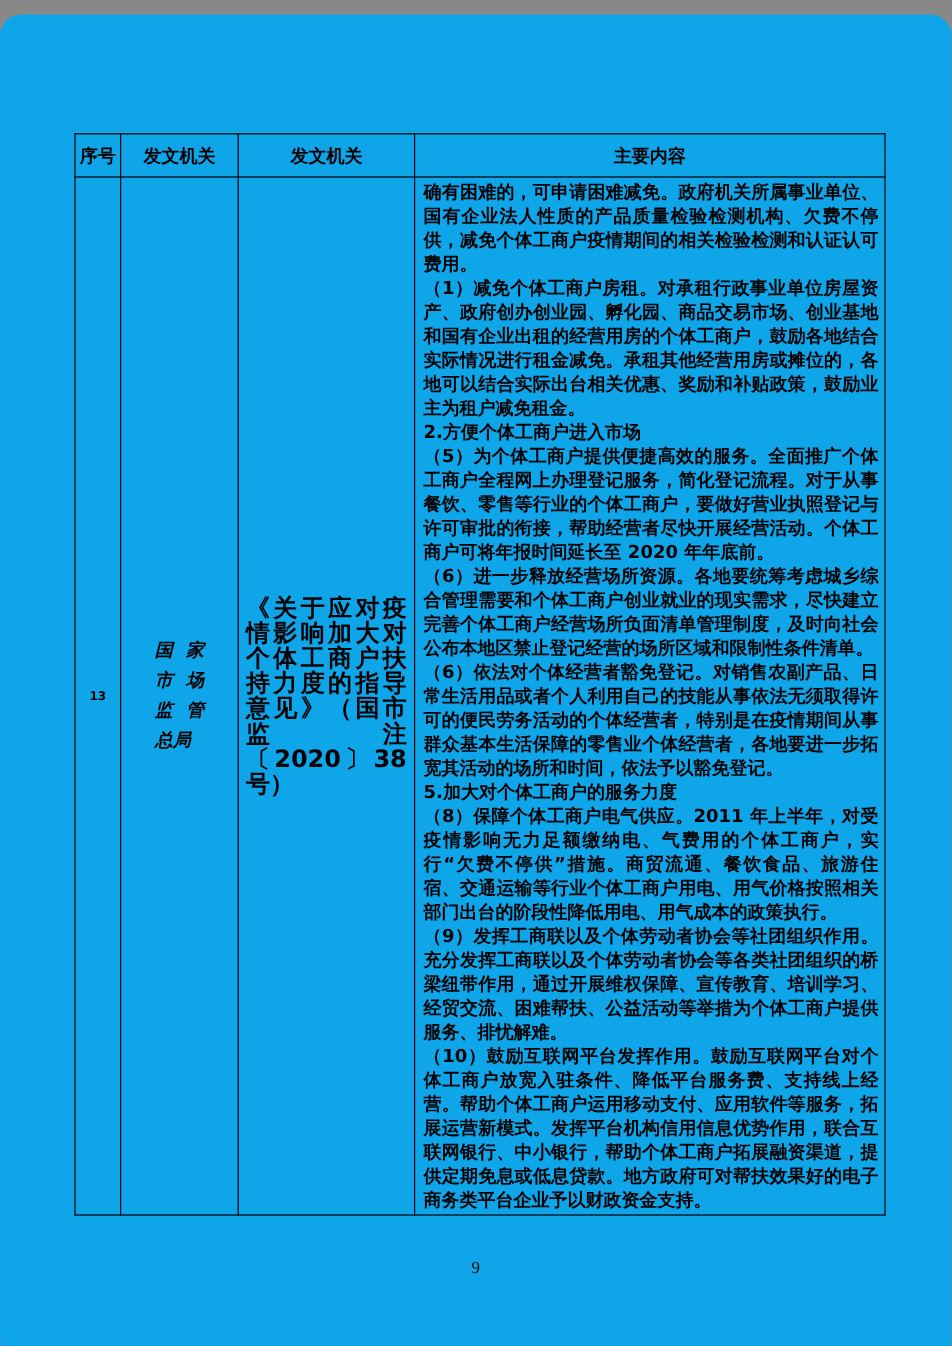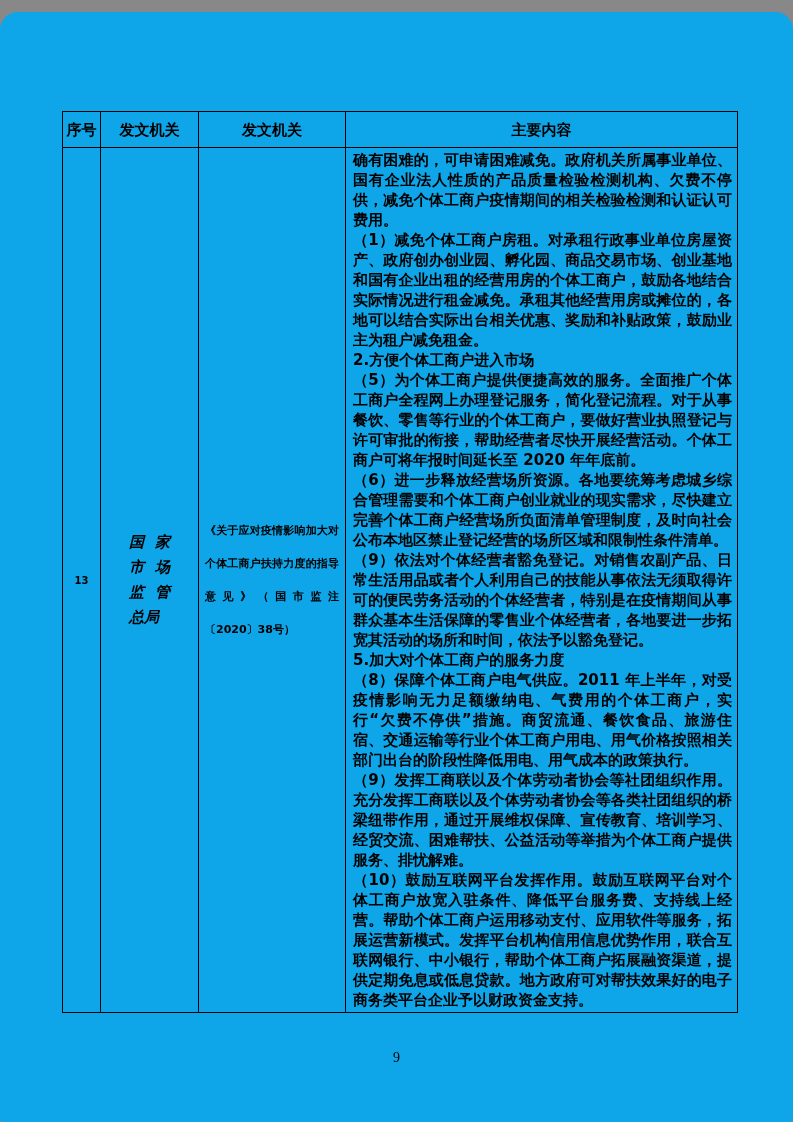--- a/index.html
+++ b/index.html
@@ -50,22 +50,22 @@
     padding: 0 28px;
     font-size: 15px;
     line-height: 25px;
     text-align: justify;
     text-justify: inter-ideograph;
     font-family: "DejaVu Sans", "Liberation Sans", sans-serif;
     font-style: italic;
   }
   td.cell-docname {
     padding: 0 6px;
-    font-size: 11px;
-    line-height: 33px;
+    font-size: 20px;
+    line-height: 21px;
     text-align: justify;
     text-justify: inter-ideograph;
     font-family: "DejaVu Sans", "Liberation Sans", sans-serif;
   }
   td.cell-content {
     padding: 2px 5px 2px 7px;
     vertical-align: top;
     font-family: "DejaVu Sans", "Liberation Sans", sans-serif;
   }
   td.cell-content .para {
@@ -110,21 +110,21 @@
       <tr>
         <td class="cell-index">13</td>
         <td class="cell-agency">国家市场监管总局</td>
         <td class="cell-docname">《关于应对疫情影响加大对个体工商户扶持力度的指导意见》（国市监注〔2020〕38号）</td>
         <td class="cell-content">
             <p class="para">确有困难的，可申请困难减免。政府机关所属事业单位、国有企业法人性质的产品质量检验检测机构、欠费不停供，减免个体工商户疫情期间的相关检验检测和认证认可费用。</p>
             <p class="para">（1）减免个体工商户房租。对承租行政事业单位房屋资产、政府创办创业园、孵化园、商品交易市场、创业基地和国有企业出租的经营用房的个体工商户，鼓励各地结合实际情况进行租金减免。承租其他经营用房或摊位的，各地可以结合实际出台相关优惠、奖励和补贴政策，鼓励业主为租户减免租金。</p>
             <p class="para">2.方便个体工商户进入市场</p>
             <p class="para">（5）为个体工商户提供便捷高效的服务。全面推广个体工商户全程网上办理登记服务，简化登记流程。对于从事餐饮、零售等行业的个体工商户，要做好营业执照登记与许可审批的衔接，帮助经营者尽快开展经营活动。个体工商户可将年报时间延长至 2020 年年底前。</p>
             <p class="para">（6）进一步释放经营场所资源。各地要统筹考虑城乡综合管理需要和个体工商户创业就业的现实需求，尽快建立完善个体工商户经营场所负面清单管理制度，及时向社会公布本地区禁止登记经营的场所区域和限制性条件清单。</p>
-            <p class="para">（9）依法对个体经营者豁免登记。对销售农副产品、日常生活用品或者个人利用自己的技能从事依法无须取得许可的便民劳务活动的个体经营者，特别是在疫情期间从事群众基本生活保障的零售业个体经营者，各地要进一步拓宽其活动的场所和时间，依法予以豁免登记。</p>
+            <p class="para">（6）依法对个体经营者豁免登记。对销售农副产品、日常生活用品或者个人利用自己的技能从事依法无须取得许可的便民劳务活动的个体经营者，特别是在疫情期间从事群众基本生活保障的零售业个体经营者，各地要进一步拓宽其活动的场所和时间，依法予以豁免登记。</p>
             <p class="para">5.加大对个体工商户的服务力度</p>
             <p class="para">（8）保障个体工商户电气供应。2011 年上半年，对受疫情影响无力足额缴纳电、气费用的个体工商户，实行“欠费不停供”措施。商贸流通、餐饮食品、旅游住宿、交通运输等行业个体工商户用电、用气价格按照相关部门出台的阶段性降低用电、用气成本的政策执行。</p>
             <p class="para">（9）发挥工商联以及个体劳动者协会等社团组织作用。充分发挥工商联以及个体劳动者协会等各类社团组织的桥梁纽带作用，通过开展维权保障、宣传教育、培训学习、经贸交流、困难帮扶、公益活动等举措为个体工商户提供服务、排忧解难。</p>
             <p class="para">（10）鼓励互联网平台发挥作用。鼓励互联网平台对个体工商户放宽入驻条件、降低平台服务费、支持线上经营。帮助个体工商户运用移动支付、应用软件等服务，拓展运营新模式。发挥平台机构信用信息优势作用，联合互联网银行、中小银行，帮助个体工商户拓展融资渠道，提供定期免息或低息贷款。地方政府可对帮扶效果好的电子商务类平台企业予以财政资金支持。</p>
           </td>
       </tr>
     </tbody>
   </table>
 
   <div class="page-number">9</div>

